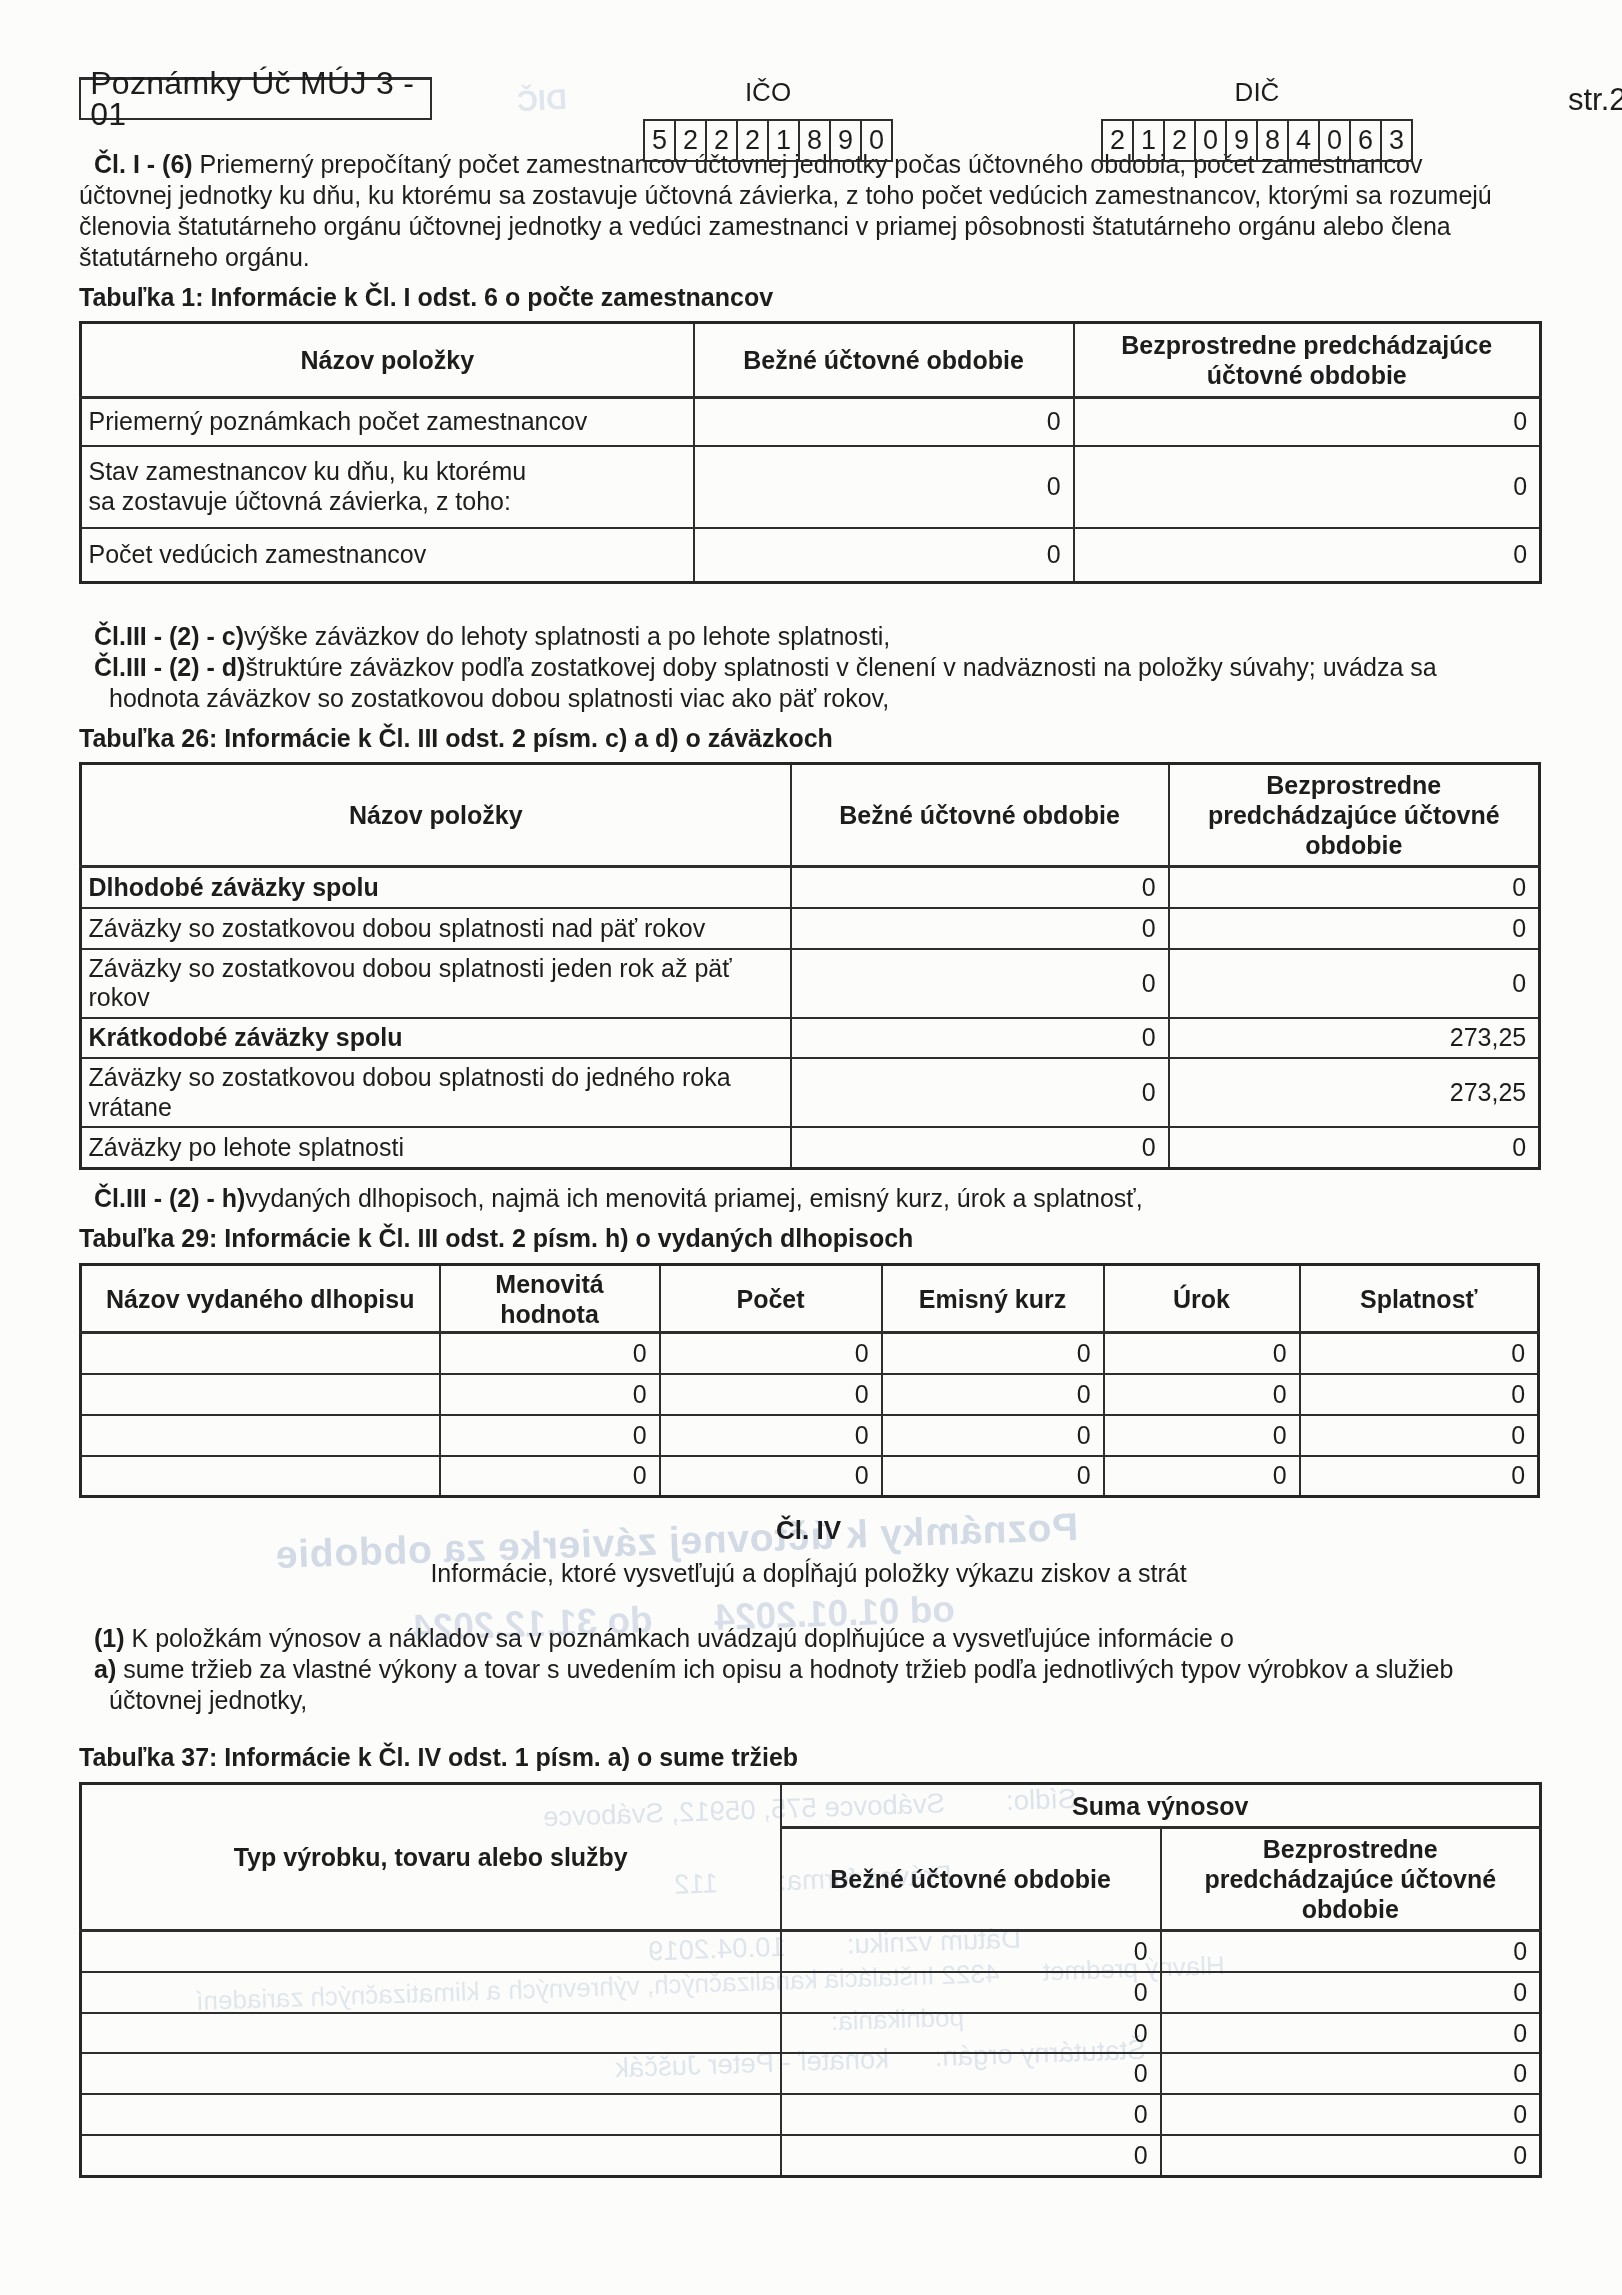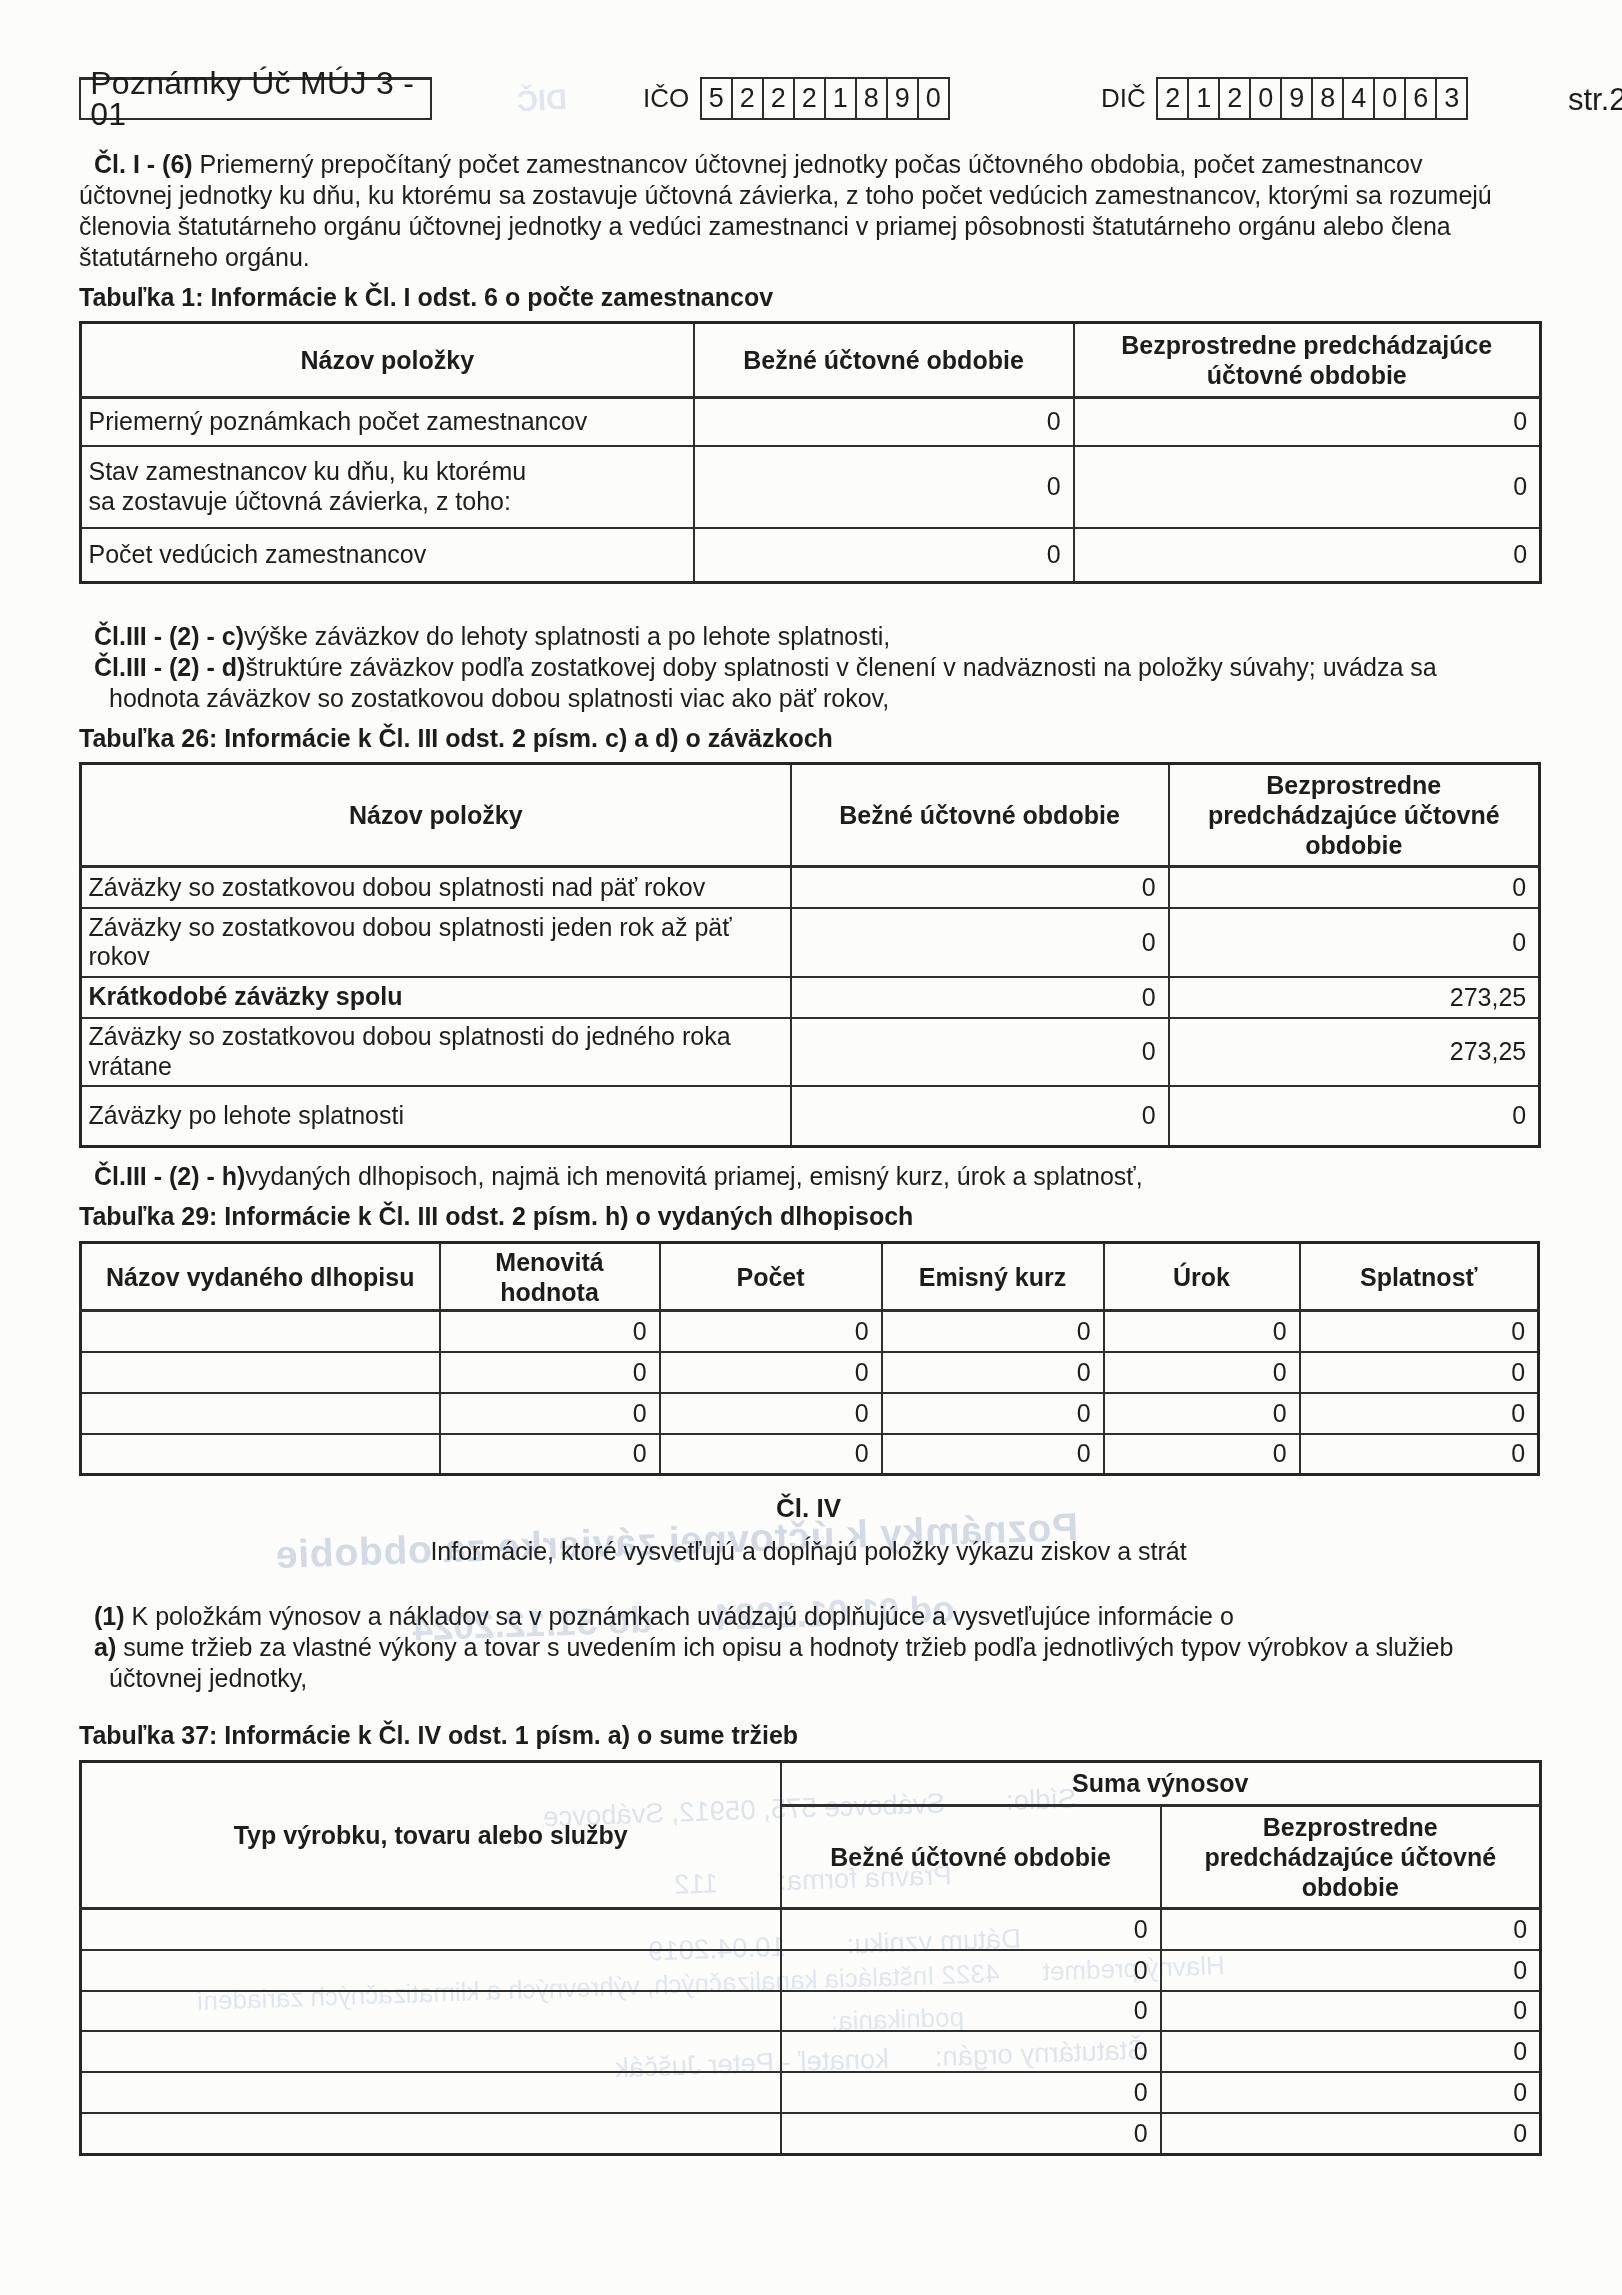--- a/index.html
+++ b/index.html
@@ -26,21 +26,21 @@
   
   .header-row { position: relative; height: 47px; }
   .form-box {
     position: absolute; left: 0; top: 0;
     width: 353px; height: 43px;
     border: 2px solid #2d2d2d; border-top-width: 3.3px;
     display: flex; align-items: center;
     padding-left: 9.2px;
     font-size: 32px; letter-spacing: 0.3px;
   }
-  .id-group { position: absolute; top: 0; display: flex; align-items: center; gap: 10.5px; }
+  .id-group { position: absolute; top: 0; display: flex; align-items: center; gap: 10.5px; flex-direction: column; }
   .ico-group { left: 564px; }
   .dic-group { left: 1022px; }
   .id-label { font-size: 26px; }
   .digit-row { display: flex; }
   .digit-cell {
     width: 33px; height: 43px;
     border: 2px solid #2d2d2d; border-top-width: 2.6px;
     margin-left: -2px;
     display: flex; align-items: center; justify-content: center;
     font-size: 27px;
@@ -223,20 +223,25 @@
           <col style="width:371px">
         </colgroup>
       <thead>
         <tr>
           <th>Názov položky</th>
           <th>Bežné účtovné obdobie</th>
           <th>Bezprostredne predchádzajúce účtovné obdobie</th>
         </tr>
       </thead>
       <tbody>
+        <tr class="bold-row">
+          <td class="lbl">Dlhodobé záväzky spolu</td>
+          <td class="num">0</td>
+          <td class="num">0</td>
+        </tr>
         <tr>
           <td class="lbl">Záväzky so zostatkovou dobou splatnosti nad päť rokov</td>
           <td class="num">0</td>
           <td class="num">0</td>
         </tr>
         <tr>
           <td class="lbl">Záväzky so zostatkovou dobou splatnosti jeden rok až päť rokov</td>
           <td class="num">0</td>
           <td class="num">0</td>
         </tr>

